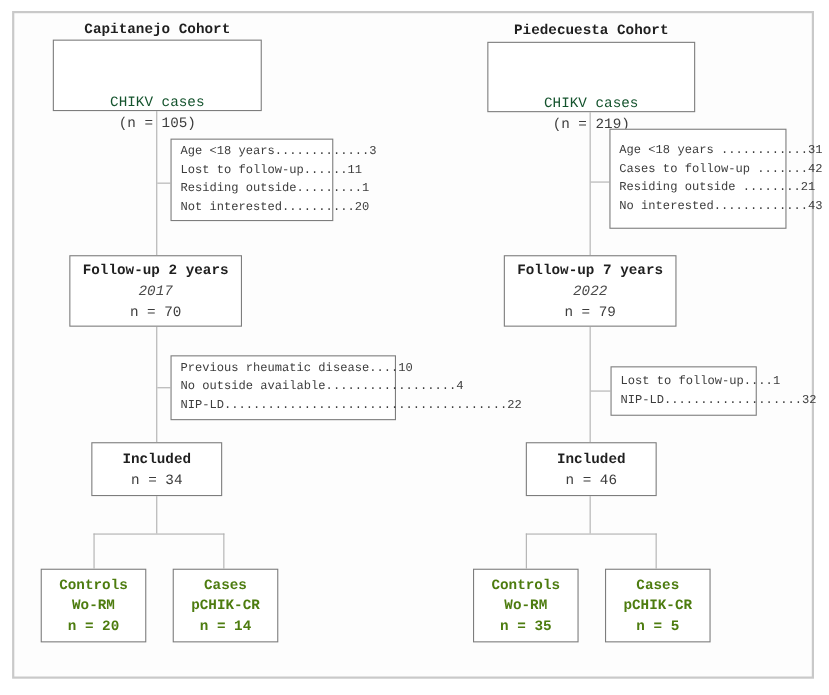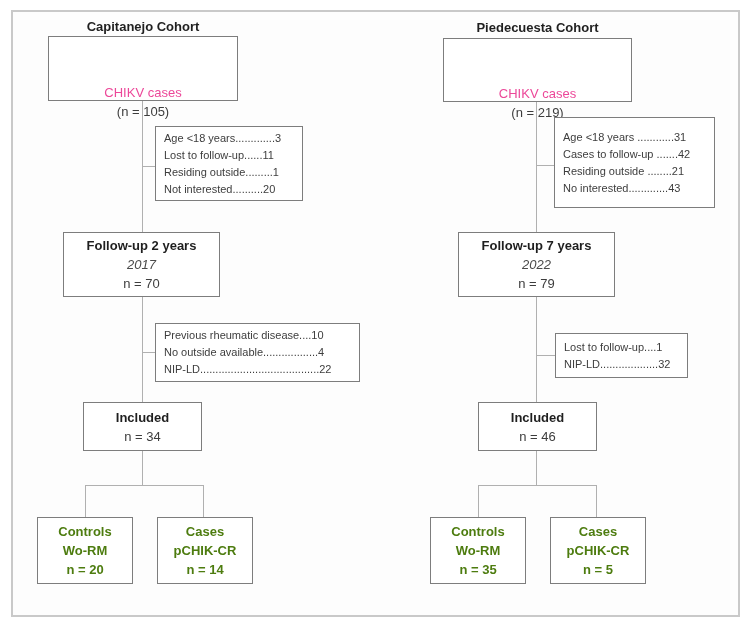--- a/index.html
+++ b/index.html
@@ -2,21 +2,21 @@
 <html><head>
 <meta charset="utf-8">
 <style>
   html, body { margin: 0; padding: 0; background: #ffffff; }
   * { box-sizing: border-box; }
   .canvas {
     position: relative;
     width: 754px;
     height: 632px;
     background: #ffffff;
-    font-family: Liberation Sans, sans-serif;
+    font-family: Liberation Mono, monospace;
     overflow: hidden;
     padding-left: 36px;
   }
   .frame {
     position: absolute;
     left: 11px; top: 10px;
     width: 729px; height: 607px;
     border: 2px solid #c9c9c9;
     background: #fdfdfd;
   }
@@ -27,21 +27,21 @@
     display: flex;
     flex-direction: column;
     justify-content: center;
     align-items: center;
     text-align: center;
     color: #3d3d3d;
     font-size: 13px;
     line-height: 19px;
   }
   .box .title { font-weight: bold; color: #1f1f1f; }
-  .box .muted { color: #ec4899; margin-top: 47px; }
+  .box .muted { color: #14532d; margin-top: 47px; }
   .box .year  { font-style: italic; color: #4a4a4a; }
   .box.excl {
     align-items: flex-start;
     text-align: left;
     font-size: 11px;
     line-height: 17px;
     padding-left: 8px;
     padding-right: 3px;
     color: #3d3d3d;
     white-space: nowrap;

